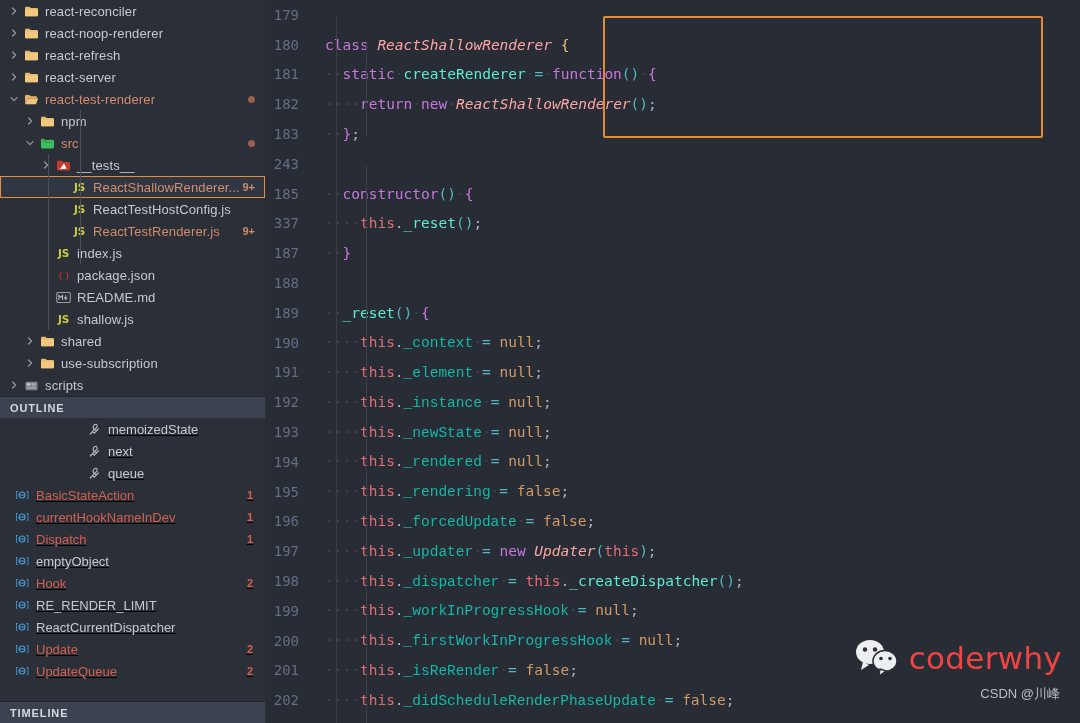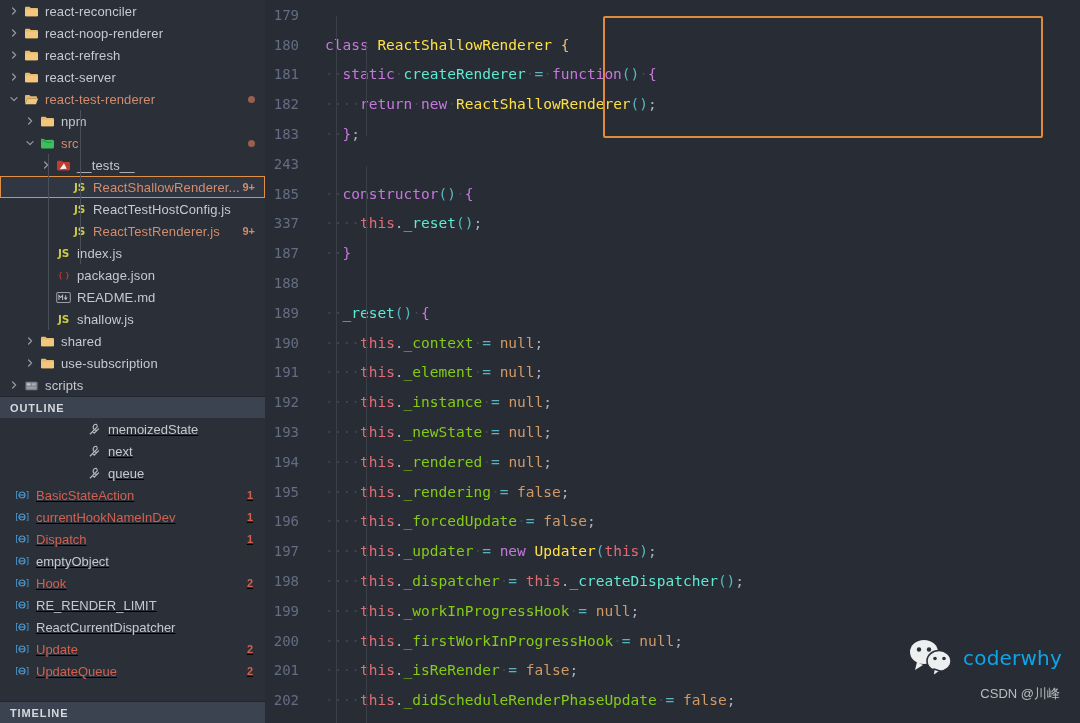--- a/index.html
+++ b/index.html
@@ -172,27 +172,27 @@
     text-align: right;
     padding-right: 22px;
     color: #636d83;
     font-size: 14px;
     user-select: none;
   }
   .ctext { position: relative; padding-left: 4px; }
 
   
   .t-kw      { color: #c678dd; }
-  .t-class   { color: #fde047; }
+  .t-class   { color: #fca5a5; font-style: italic; }
   .t-brace   { color: #c678dd; }
   .t-brace-y { color: #e5c07b; }
   .t-fn      { color: #5eead4; }
   .t-op      { color: #56b6c2; }
   .t-this    { color: #e06c75; }
-  .t-prop    { color: #84cc16; }
+  .t-prop    { color: #14b8a6; font-family: Liberation Mono, monospace; }
   .t-const   { color: #d19a66; }
   .t-punc    { color: #abb2bf; }
   .t-method  { color: #c678dd; }
   .t-paren   { color: #56b6c2; }
 
   
   .dot { color: #3e4451; }
 
   
   .hl-box {
@@ -221,22 +221,22 @@
     right: 18px;
     bottom: 46px;
     display: flex;
     align-items: center;
     gap: 10px;
     z-index: 5;
     pointer-events: none;
   }
   .wm-text {
     font-family: "DejaVu Sans", sans-serif;
-    font-size: 20px;
-    color: #0ea5e9;
+    font-size: 31px;
+    color: #ef4444;
     letter-spacing: 0.01em;
   }
   .csdn {
     position: absolute;
     right: 20px;
     bottom: 20px;
     font-size: 13px;
     color: #b9bcc2;
     z-index: 5;
     pointer-events: none;

